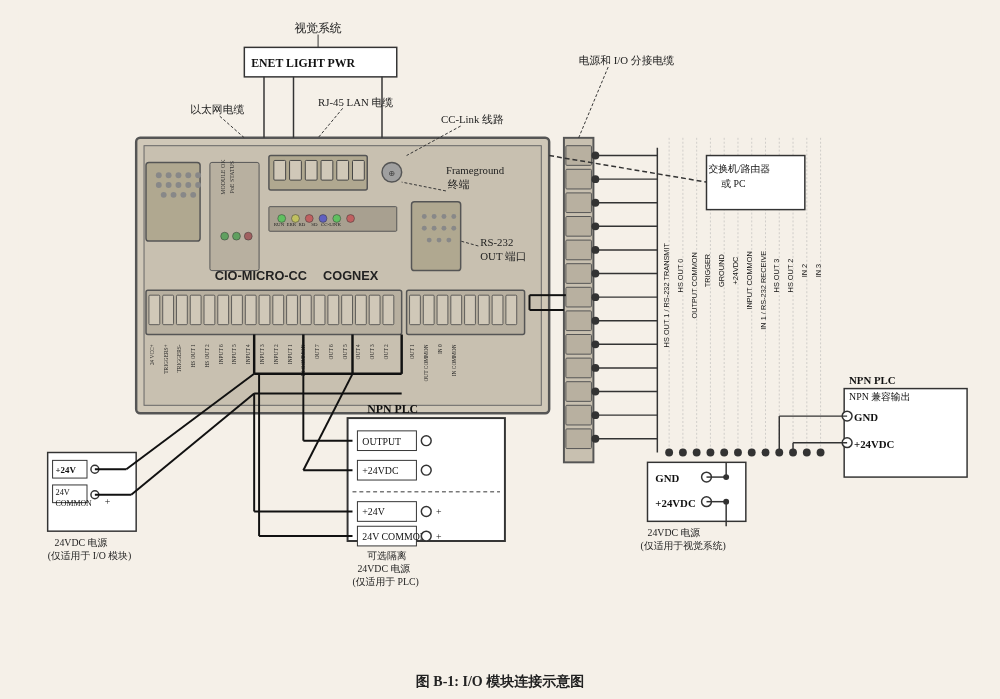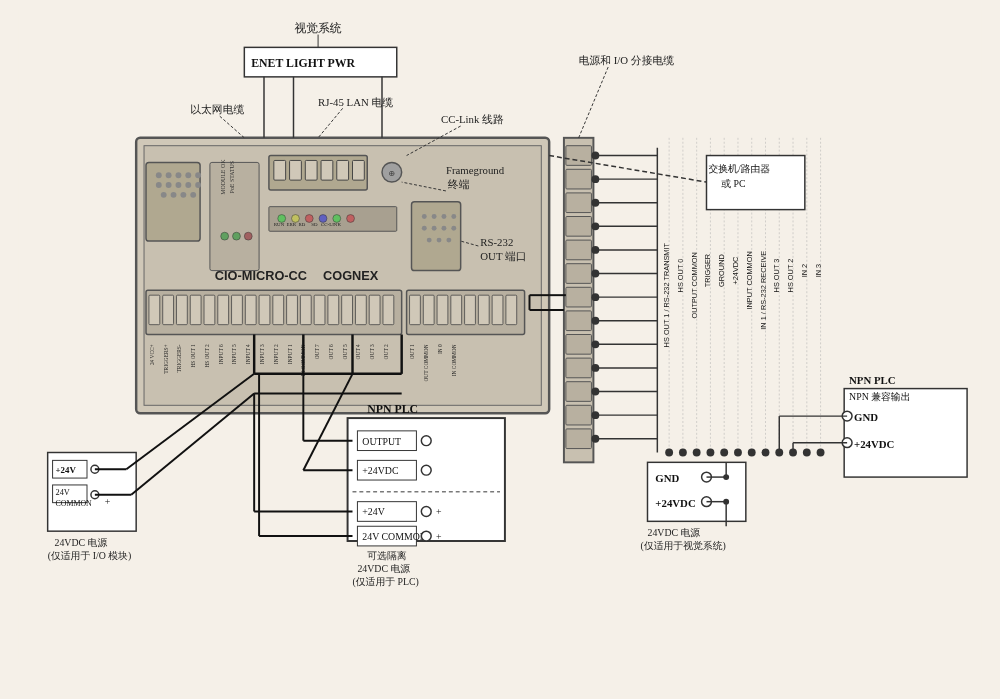--- a/index.html
+++ b/index.html
@@ -433,13 +433,16 @@
       <line x1="250" y1="68" x2="250" y2="130" stroke="#333" stroke-width="1.5"></line>
       <line x1="280" y1="68" x2="280" y2="130" stroke="#333" stroke-width="1.5"></line>
       <line x1="370" y1="68" x2="370" y2="130" stroke="#333" stroke-width="1.5"></line>
 
       <line x1="555" y1="305" x2="520" y2="305" stroke="#111" stroke-width="2"></line>
       <line x1="520" y1="305" x2="520" y2="290" stroke="#111" stroke-width="2"></line>
       <line x1="520" y1="290" x2="540" y2="290" stroke="#111" stroke-width="2"></line>
     </svg>
   </div>
 
+  <div class="caption">
+    <span>图 B-1: I/O 模块连接示意图</span>
+  </div>
 </div>
 
 </body></html>

